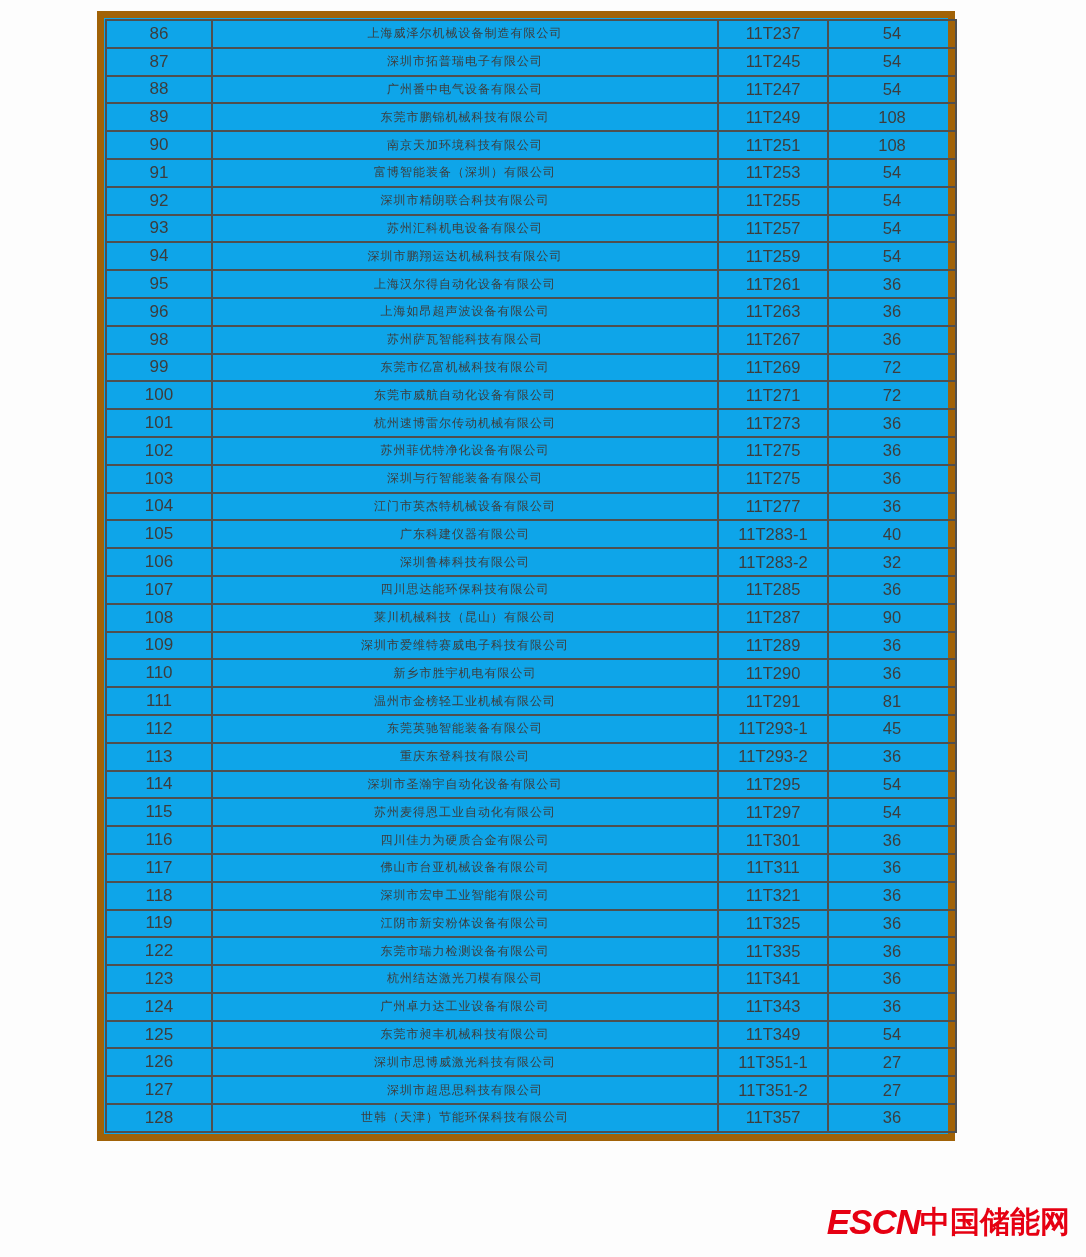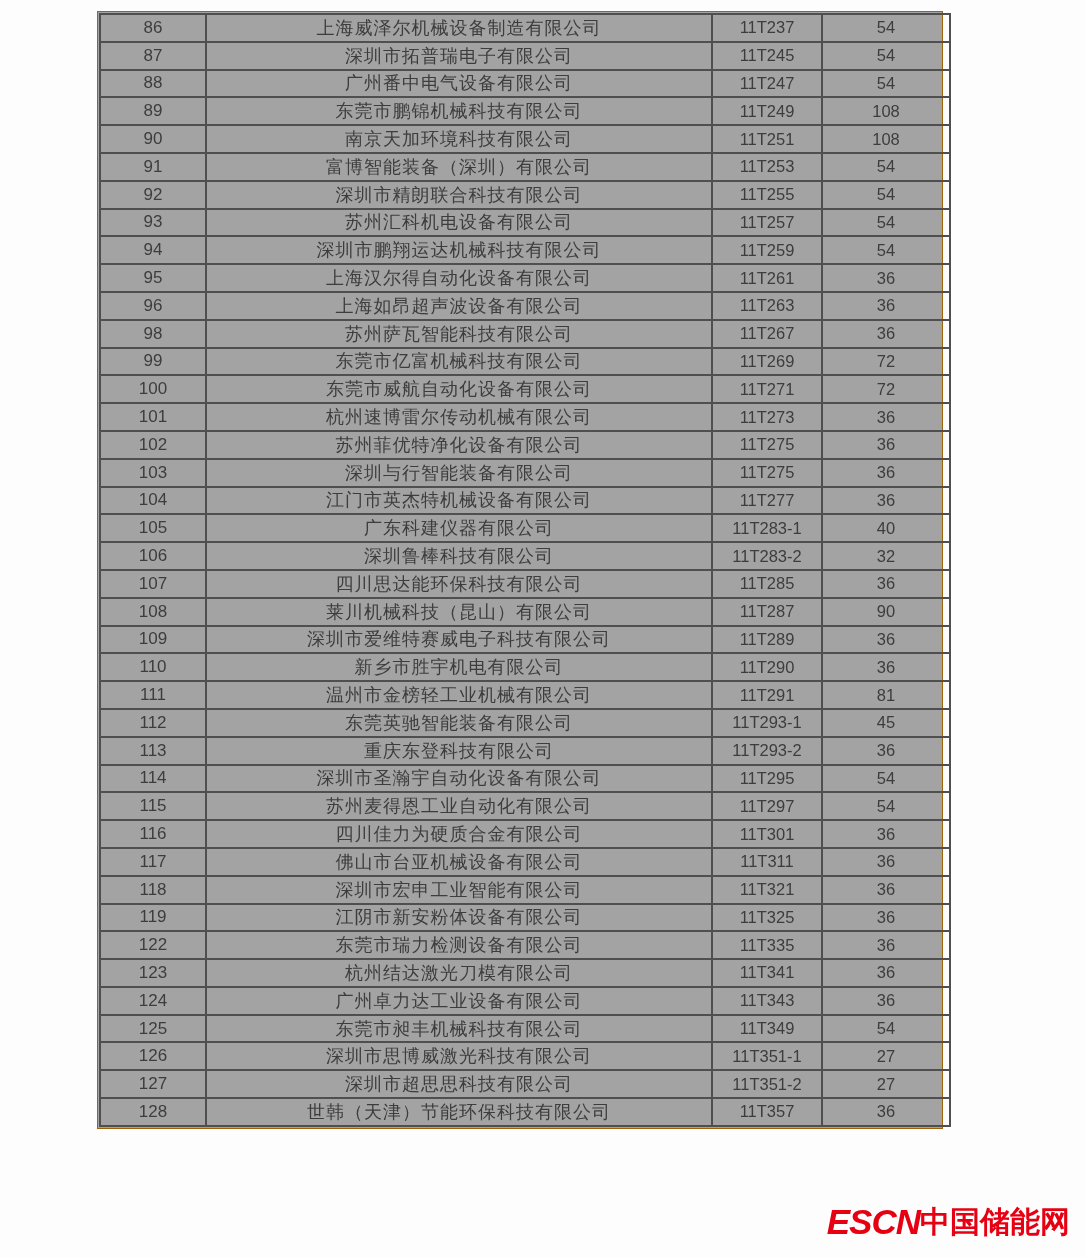--- a/index.html
+++ b/index.html
@@ -13,42 +13,42 @@
     background: #fdfdfd;
     font-family: "Liberation Sans", sans-serif;
     color: #3d3d3d;
     overflow: hidden;
   }
   .table-wrap {
     position: absolute;
     left: 97px;
     top: 11px;
     width: 842px;
-    border: 1px solid #a16207;
+    border: 7px solid #a16207;
     padding: 1px;
-    background: #a3a3a3;
+    background: #0ea5e9;
   }
   table.exhibitors {
     width: 100%;
     border-collapse: collapse;
     border: 2px solid #4a4a4a;
     table-layout: fixed;
   }
   table.exhibitors td {
     border: 2px solid #4f4f4f;
     height: 25.8px;
     padding: 0 2px;
     text-align: center;
     vertical-align: middle;
     white-space: nowrap;
     overflow: hidden;
     color: #3d3d3d;
   }
   td.col-no      { width: 100px; font-size: 17px; }
-  td.col-company { width: 500px; font-size: 18px; letter-spacing: 1px; margin-top: 48px; }
+  td.col-company { width: 500px; font-size: 12px; letter-spacing: 1px; margin-top: 48px; }
   td.col-booth   { width: 104px; font-size: 16.5px; }
   td.col-area    { width: 122px; font-size: 16.5px; }
   .watermark {
     position: absolute;
     top: 1204px;
     right: 16px;
     white-space: nowrap;
     line-height: 1;
     user-select: none;
   }

